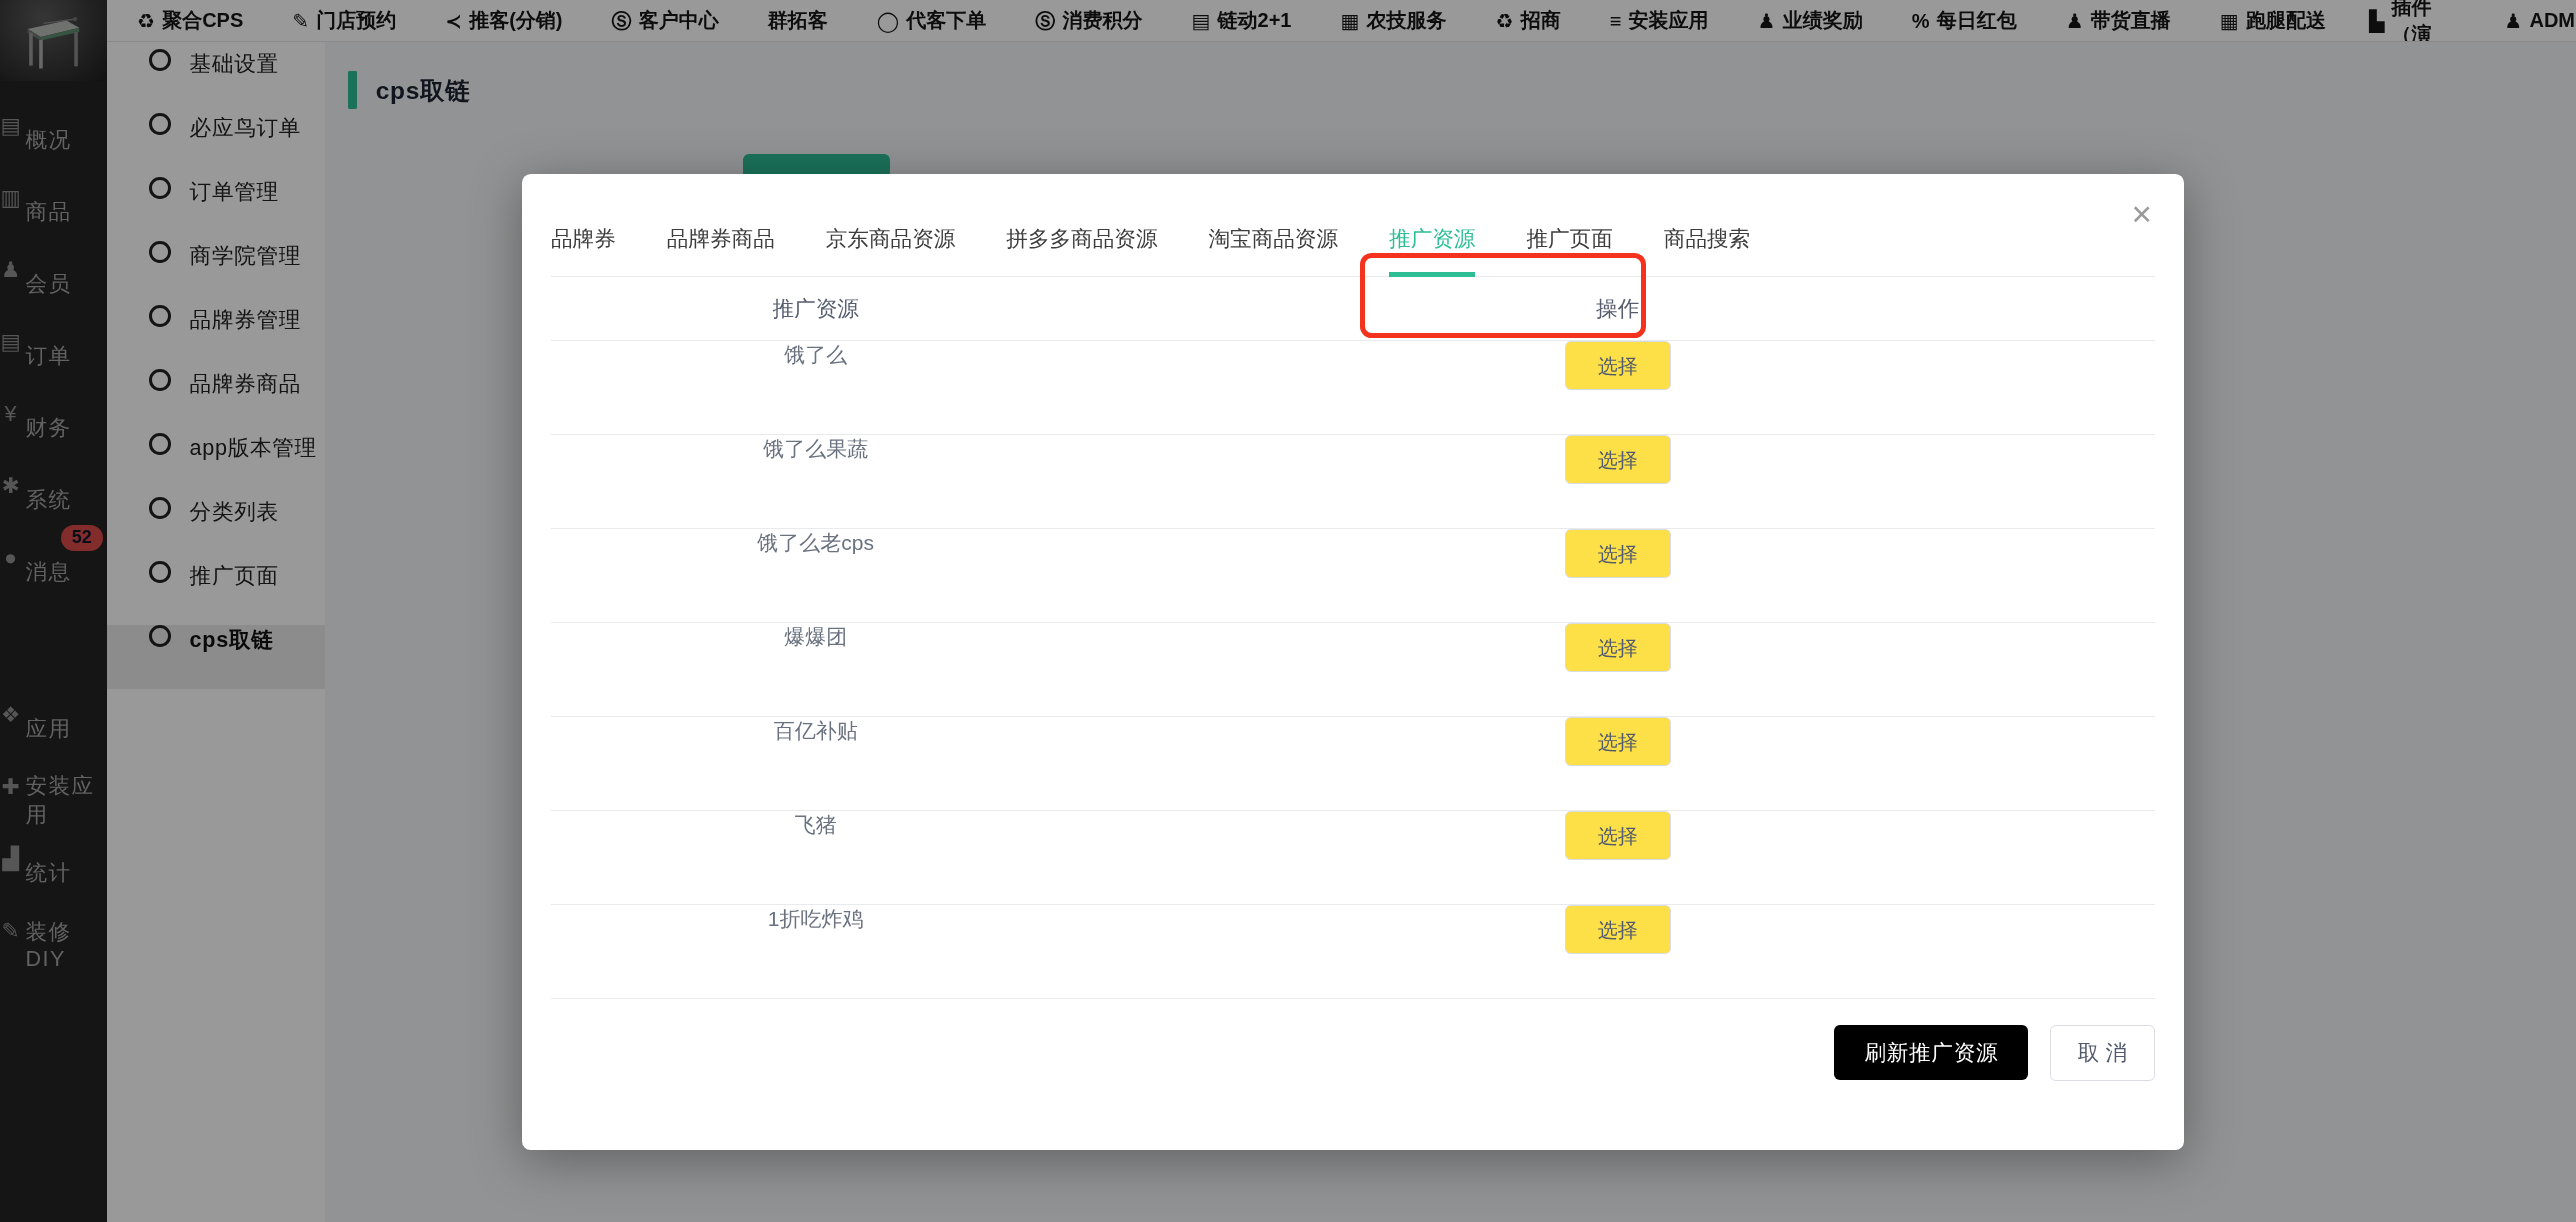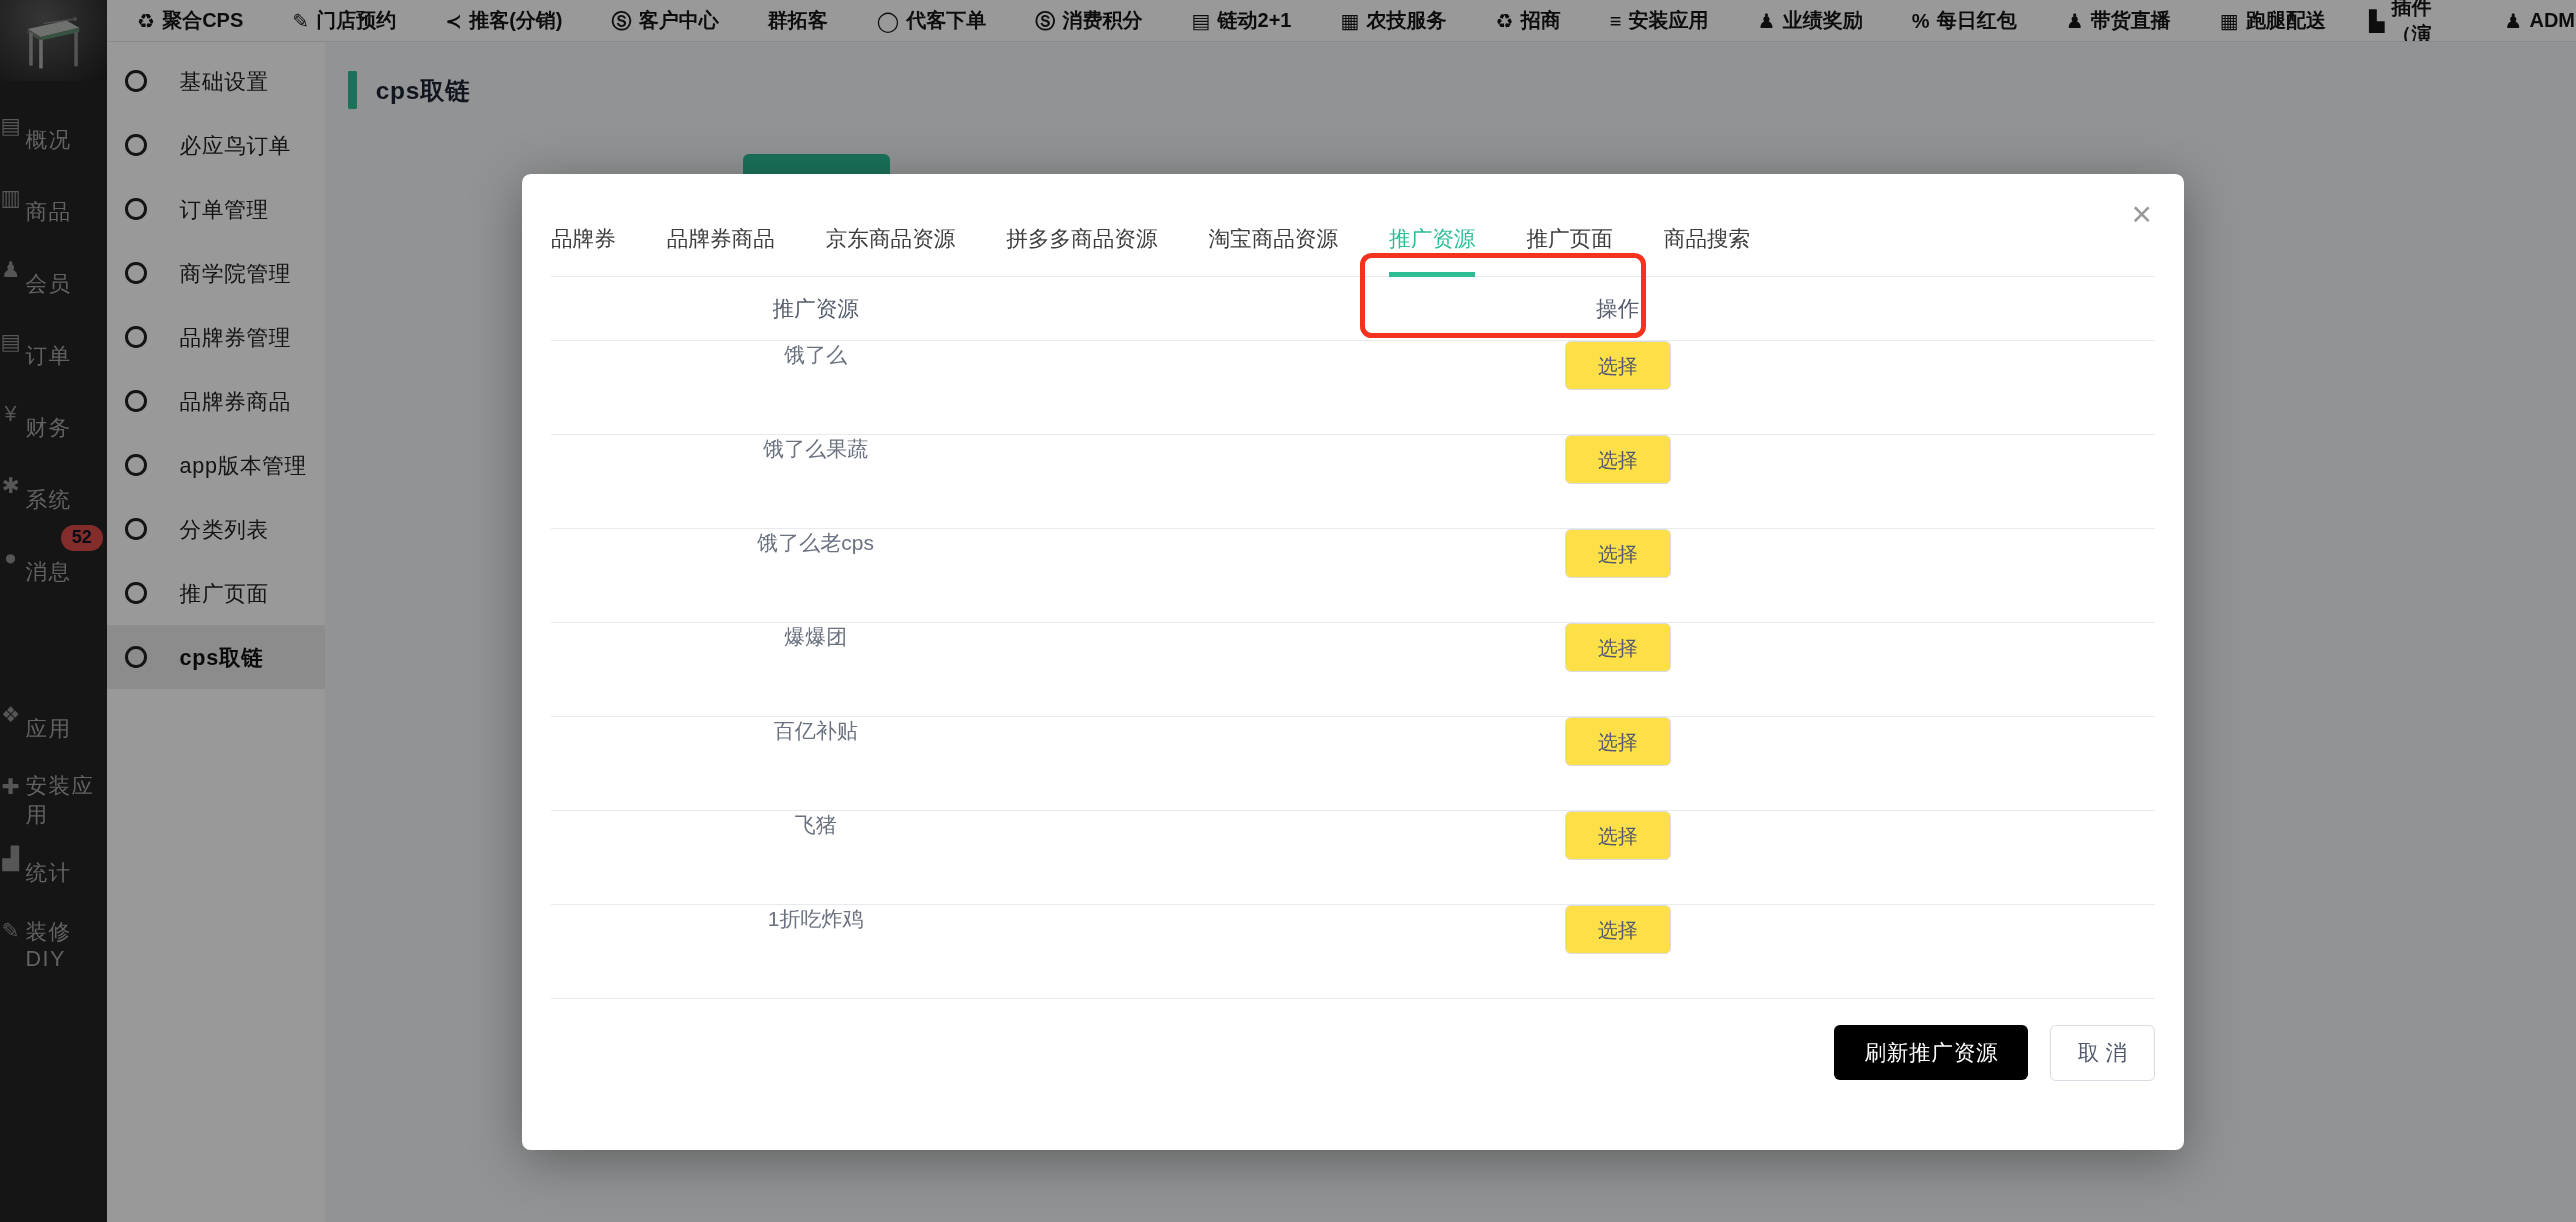--- a/index.html
+++ b/index.html
@@ -26,21 +26,21 @@
   .nav-items { display:flex; align-items:center; gap:49px; padding-left:30px; white-space:nowrap; }
   .nav-item { display:flex; align-items:center; gap:7.2px; font-size:20px; font-weight:600; color:#161616; cursor:pointer; }
   .nav-icon { font-size:20px; line-height:1; }
   .nav-icon:empty { display:none; }
   .nav-right { margin-left:auto; display:flex; align-items:center; gap:61px; padding-left:43px; }
   .nav-right .nav-item:last-child { margin-right:-19px; }
 
   
   .submenu { position:absolute; left:107px; top:42px; width:218px; bottom:0; background:#ffffff; z-index:1; }
   .sub-list { padding-top:7.2px; }
-  .sub-item { height:64px; display:flex; align-items:center; padding-left:18px; gap:33px; cursor:pointer; }
+  .sub-item { height:64px; display:flex; align-items:flex-start; padding-left:42px; gap:19px; cursor:pointer; }
   .sub-item.active { background:#e9e9e9; font-weight:700; }
   .sub-circle { width:21.6px; height:21.6px; border:3.6px solid #222; border-radius:50%; flex:0 0 auto; }
   .sub-label { font-size:21.6px; color:#222; letter-spacing:0.7px; }
   .sub-item.active .sub-label { color:#111; }
 
   
   .main { position:absolute; left:325px; top:42px; right:0; bottom:0; background:#f4f5f7; z-index:1; }
   .page-header { margin:29px 0 0 23px; display:flex; align-items:center; }
   .page-accent { width:8.7px; height:38px; background:#2ebe96; border-radius:1.4px; margin-right:19px; }
   .page-title { font-size:24.5px; font-weight:700; color:#1c2333; letter-spacing:0.7px; }

